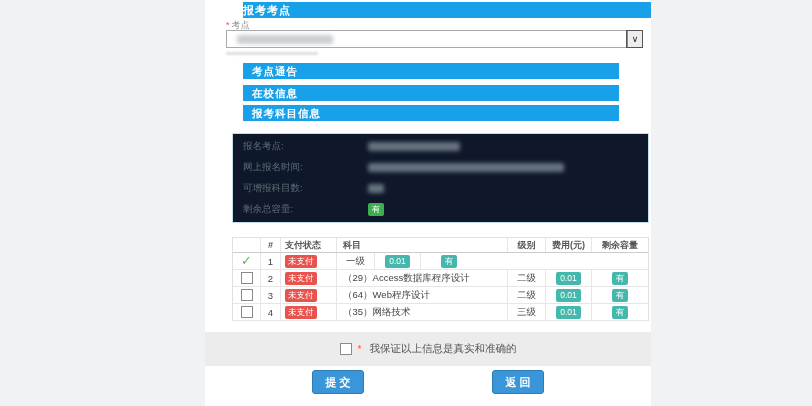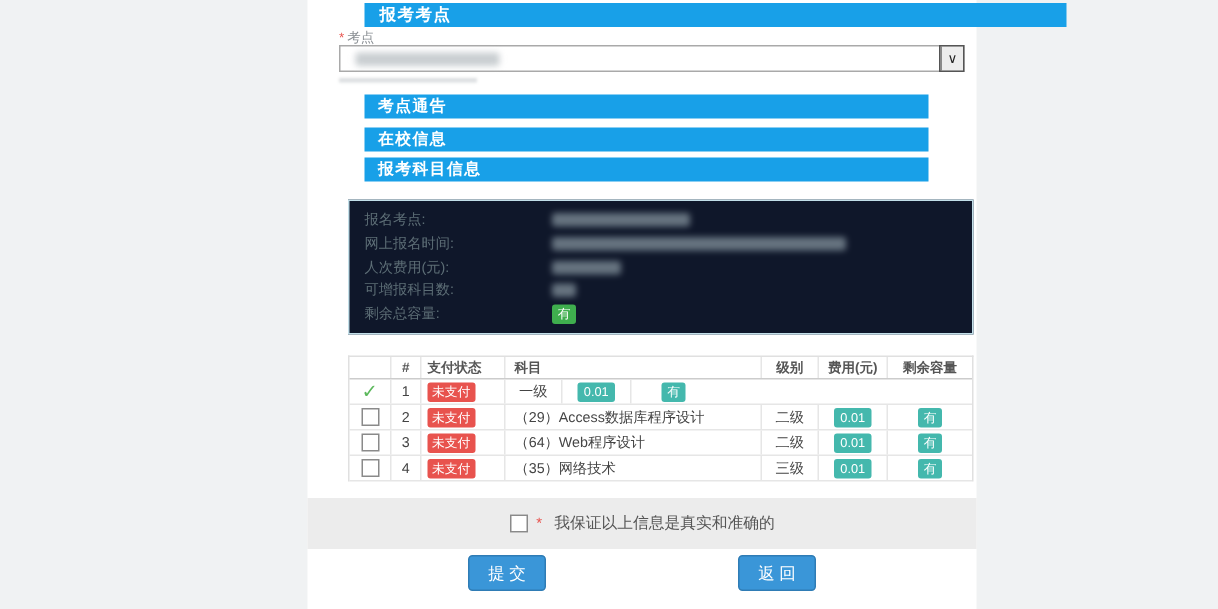--- a/index.html
+++ b/index.html
@@ -2,23 +2,23 @@
 <html><head>
 <meta charset="utf-8">
 <style>
   * { margin:0; padding:0; box-sizing:border-box; }
   html,body { width:812px; height:406px; overflow:hidden;
     font-family:"Liberation Sans","DejaVu Sans",sans-serif; }
   .page { position:relative; width:812px; height:406px; background:#f0f2f3; }
   .content { position:absolute; left:205px; top:0; width:446px; height:406px; background:#ffffff; }
 
   
-  .title-bar { position:absolute; left:38px; top:2px; width:468px; height:16px;
+  .title-bar { position:absolute; left:38px; top:2px; width:408px; height:16px;
     background:#18a0e8; color:#fff; font-size:11px; font-weight:bold;
-    line-height:16px; padding-left:10px; letter-spacing:1px; }
+    line-height:16px; letter-spacing:1px; }
   .field-label { position:absolute; left:21px; top:19px; font-size:9px; color:#8a8f94; }
   .req { color:#e8534e; margin-right:2px; }
   .select-box { position:absolute; left:21px; top:30px; width:417px; height:18px;
     background:#fff; border:1px solid #a9a9a9; cursor:pointer; }
   .select-redacted { position:absolute; left:10px; top:4px; width:96px; height:9px;
     background:#c9ced1; filter:blur(2px); border-radius:2px; }
   .select-arrow { position:absolute; right:0; top:0; width:15px; height:16px;
     background:#ededed; border-left:1px solid #8a8a8a; outline:1px solid #555;
     display:flex; align-items:center; justify-content:center;
     font-size:9px; color:#222; }
@@ -68,21 +68,21 @@
     background:#ececec; display:flex; align-items:center; justify-content:center; gap:6px; }
   .confirm-bar .req { font-size:10px; }
   .confirm-text { font-size:10.5px; color:#555; }
 
   
   .btn-row { position:absolute; left:0; top:370px; width:446px;
     display:flex; justify-content:center; gap:128px; }
   .btn { width:52px; height:24px; background:#3a96d8; border:1px solid #2f7cb5;
     border-radius:3px; color:#fff; font-size:11px; letter-spacing:3px;
     padding-left:3px; cursor:pointer; display:flex; align-items:center; justify-content:center;
-    font-family:inherit; }
+    font-family:inherit;font-weight:bold; }
 </style>
 </head>
 <body>
 
 <div class="page">
   <div class="content">
 
     <div class="title-bar">报考考点</div>
     <div class="field-label"><span class="req">*</span><span>考点</span></div>
     <div class="select-box">
@@ -96,24 +96,20 @@
     <div class="acc-bar" style="top:105px;">报考科目信息</div>
 
     <div class="info-panel">
       <div class="info-row">
         <span class="info-label">报名考点:</span>
         <span class="redact w90"></span>
       </div>
       <div class="info-row">
         <span class="info-label">网上报名时间:</span>
         <span class="redact w196"></span>
-      </div>
-      <div class="info-row">
-        <span class="info-label">人次费用(元):</span>
-        <span class="redact w46"></span>
       </div>
       <div class="info-row">
         <span class="info-label">可增报科目数:</span>
         <span class="redact w16"></span>
       </div>
       <div class="info-row">
         <span class="info-label">剩余总容量:</span>
         <span class="badge-green">有</span>
       </div>
     </div>

